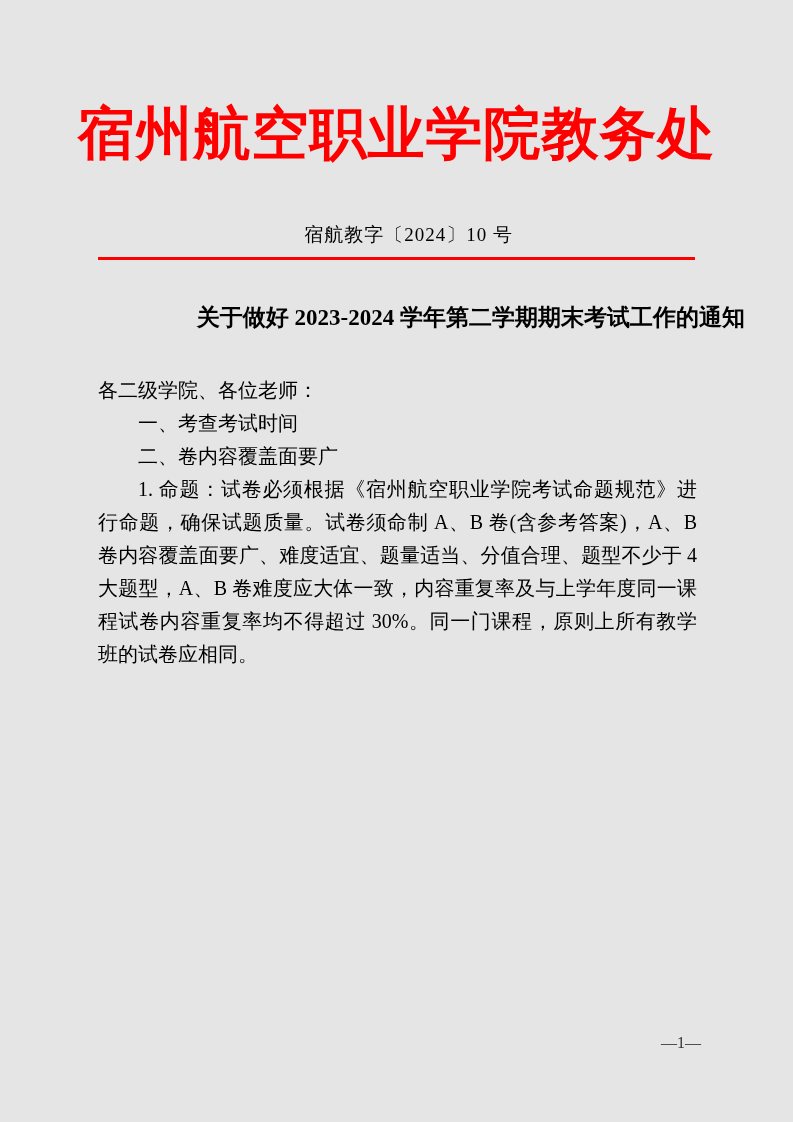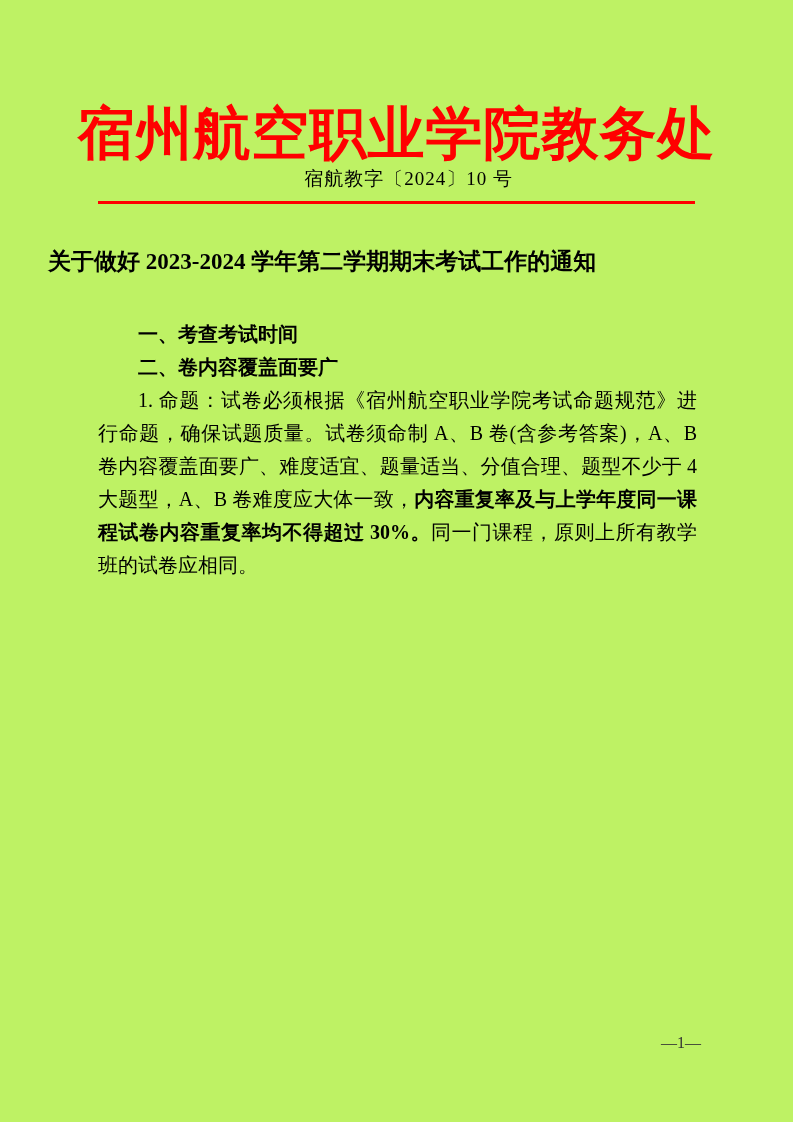--- a/index.html
+++ b/index.html
@@ -4,52 +4,53 @@
 <style>
   html, body {
     margin: 0;
     padding: 0;
     background: #ffffff;
   }
   .page {
     position: relative;
     width: 793px;
     height: 1122px;
-    background: #bef264;
+    background: #e5e5e5;
     color: #000000;
     font-family: "Liberation Serif", "DejaVu Serif", serif;
     overflow: hidden;
   }
   .org-title {
     margin: 0;
     padding-top: 100px;
     text-align: center;
     color: #ff0000;
     font-size: 57px;
     font-weight: 700;
     line-height: 1.2;
     letter-spacing: 1px;
     white-space: nowrap;
   }
   .doc-number {
+    margin-top: 56px;
     text-align: center;
     font-size: 19px;
     line-height: 22px;
     letter-spacing: 1px;
     padding-left: 24px;
   }
   .red-divider {
     margin: 11px auto 0 auto;
     width: 597px;
     height: 3px;
     background: #ff0000;
   }
   .notice-title {
     margin: 42px 48px 0 48px;
-    text-align: left;
+    text-align: right;
     font-size: 23px;
     font-weight: 700;
     line-height: 32px;
   }
   .body-text {
     margin: 40px 96px 0 98px;
     width: 599px;
     font-size: 20px;
     line-height: 33px;
     text-align: justify;
@@ -58,21 +59,21 @@
     margin: 0;
     text-indent: 2em;
   }
   .para.salutation {
     text-indent: 0;
   }
   .para.heading {
     font-weight: 700;
   }
   .seg-bold {
-    font-weight: 700;
+    font-weight: 400;
   }
   .page-number {
     position: absolute;
     top: 1034px;
     right: 92px;
     font-size: 16px;
     line-height: 18px;
     color: #333333;
   }
 </style>
@@ -82,19 +83,20 @@
 <div class="page">
   <h1 class="org-title">宿州航空职业学院教务处</h1>
 
   <div class="doc-number">宿航教字〔2024〕10 号</div>
 
   <div class="red-divider"></div>
 
   <h2 class="notice-title">关于做好 2023-2024 学年第二学期期末考试工作的通知</h2>
 
   <div class="body-text" id="body-text">
+      <p class="para salutation"><span>各二级学院、各位老师：</span></p>
       <p class="para heading"><span class="seg-bold">一、考查考试时间</span></p>
       <p class="para heading"><span class="seg-bold">二、卷内容覆盖面要广</span></p>
       <p class="para paragraph"><span>1. 命题：试卷必须根据《宿州航空职业学院考试命题规范》进行命题，确保试题质量。试卷须命制 A、B 卷(含参考答案)，A、B 卷内容覆盖面要广、难度适宜、题量适当、分值合理、题型不少于 4 大题型，A、B 卷难度应大体一致，</span><span class="seg-bold">内容重复率及与上学年度同一课程试卷内容重复率均不得超过 30%。</span><span>同一门课程，原则上所有教学班的试卷应相同。</span></p>
     </div>
 
   <div class="page-number">—1—</div>
 </div>
 
 </body></html>

